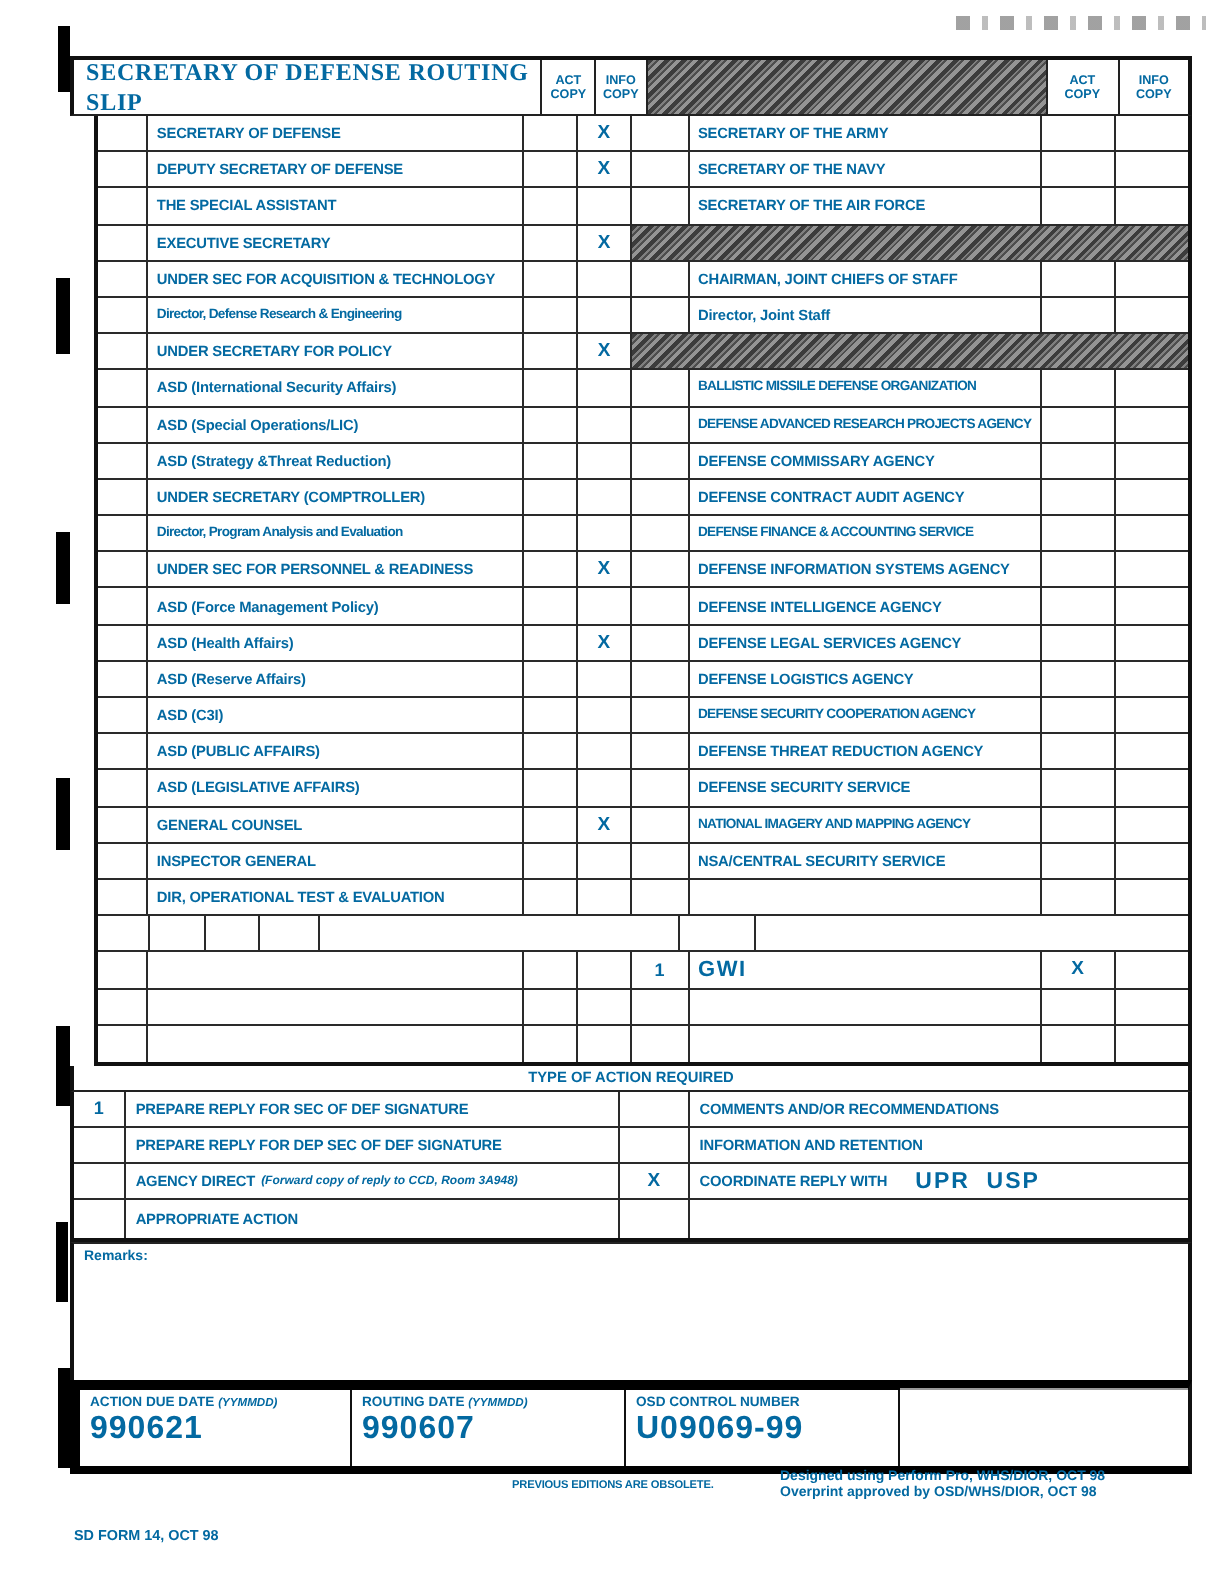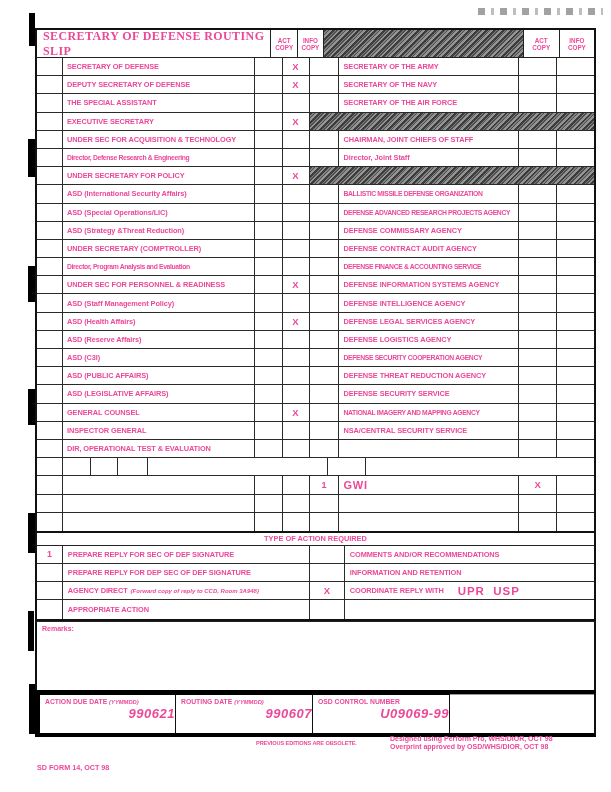--- a/index.html
+++ b/index.html
@@ -1,19 +1,19 @@
 <!DOCTYPE html>
 <html><head>
 <meta charset="utf-8">
 <style>
   * { margin:0; padding:0; box-sizing:border-box; }
   html,body { background:#e8e8e8; }
   .page {
     position:relative; width:611px; height:792px; background:#ffffff;
-    font-family:"Liberation Sans", sans-serif; color:#ec4899; overflow:hidden;
+    font-family:"Liberation Sans", sans-serif; color:#0369a1; overflow:hidden;
   }
   
   .artifact { position:absolute; background:#000; }
   .smudge {
     position:absolute; left:478px; top:8px; width:125px; height:7px; opacity:.55;
     background:repeating-linear-gradient(90deg,#555 0 7px,transparent 7px 13px,#888 13px 16px,transparent 16px 22px);
   }
   
   .form-wrap { position:absolute; left:35px; top:28px; width:561px; }
 
@@ -21,21 +21,21 @@
   .hdr-row { display:flex; height:30px; border:2px solid #111; border-bottom:1px solid #222; }
   .hdr-title { width:245px; display:flex; align-items:center; padding-left:6px;
     font-family:"Liberation Serif", serif; font-weight:700; font-size:12px; letter-spacing:.4px; }
   .hdr-copy { display:flex; flex-direction:column; align-items:center; justify-content:center;
     font-size:6.3px; font-weight:700; line-height:7px; border-left:1px solid #222; text-align:center; }
   .hdr-copy.w28{width:28px}.hdr-copy.w27{width:27px}.hdr-copy.w38{width:38px; }
   .hdr-hatch { width:210px; border-left:1px solid #222; }
   .hatchbg { background:repeating-linear-gradient(135deg,#3c3c3c 0 2px,#7f7f7f 2px 3px,#4d4d4d 3px 4px,#949494 4px 6px); }
 
   
-  .rows-box { border:2px solid #111; border-top:none; }
+  .rows-box { border:2px solid #111; border-top:none;margin-left:12px; }
   .r-row { display:flex; height:18.2px; border-bottom:1px solid #2a2a2a; }
   .r-row:last-child { border-bottom:none; }
   .c { border-right:1px solid #2a2a2a; display:flex; align-items:center; overflow:hidden; }
   .c.num  { width:26px; justify-content:center; font-weight:700; font-size:9px; }
   .c.lbl  { width:192px; padding-left:4px; }
   .c.act  { width:28px; justify-content:center; }
   .c.info { width:27px; justify-content:center; }
   .c.rnum { width:30px; justify-content:center; font-weight:700; font-size:9px; }
   .c.rlbl { width:180px; padding-left:4px; }
   .c.ract { width:38px; justify-content:center; }
@@ -65,21 +65,21 @@
     padding:3px 0 0 5px; font-size:7px; font-weight:700; }
 
   
   .date-row { display:flex; height:47px; border-top:5px solid #000; border-bottom:4px solid #000;
     border-left:5px solid #000; border-right:2px solid #111; }
   .d-cell { border-right:1.5px solid #111; padding:3px 0 0 5px; }
   .d-cell:last-child { border-right:none; border-top:1px solid #999; margin-top:-1px; }
   .d-cell.w1{width:136px}.d-cell.w2{width:137px}.d-cell.w3{width:137px}.d-cell.w4{width:144px}
   .d-lab { font-size:6.8px; font-weight:700; white-space:nowrap; }
   .d-note { font-size:5.8px; font-weight:700; font-style:italic; }
-  .d-val { text-align:right; font-size:13px; font-weight:700; margin-top:1px; letter-spacing:.5px;font-style:italic; }
+  .d-val { text-align:left; font-size:16px; font-weight:700; margin-top:1px; letter-spacing:.5px; }
 
   
   .foot { position:absolute; font-weight:700; }
   .f-form { left:37px; top:763px; font-size:7.2px; }
   .f-obs  { left:256px; top:740px; font-size:5.6px; letter-spacing:-.1px; }
   .f-design { left:390px; top:735px; font-size:7px; line-height:7.8px; font-weight:700; }
 </style>
 </head>
 <body>
 
@@ -286,21 +286,21 @@
           <div class="c rnum"></div>
           <div class="c rlbl">
             <span class="t">DEFENSE INFORMATION SYSTEMS AGENCY</span>
           </div>
           <div class="c ract"></div>
           <div class="c rinfo"></div>
         </div>
         <div class="r-row">
           <div class="c num"></div>
           <div class="c lbl ind">
-            <span class="t">ASD (Staff Management Policy)</span>
+            <span class="t">ASD (Force Management Policy)</span>
           </div>
           <div class="c act"></div>
           <div class="c info"></div>
           <div class="c rnum"></div>
           <div class="c rlbl">
             <span class="t">DEFENSE INTELLIGENCE AGENCY</span>
           </div>
           <div class="c ract"></div>
           <div class="c rinfo"></div>
         </div>

